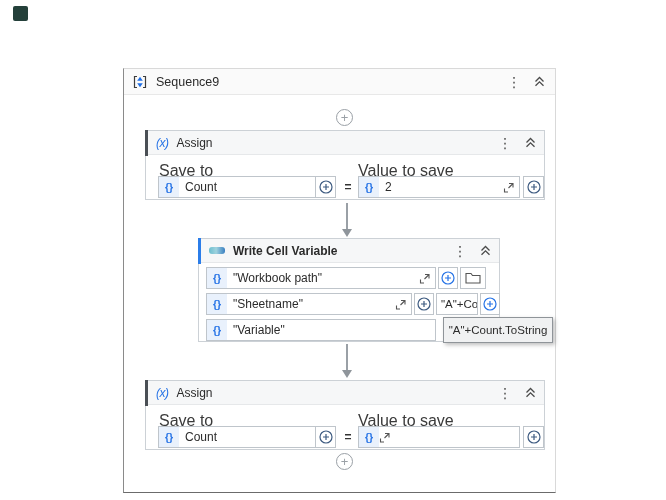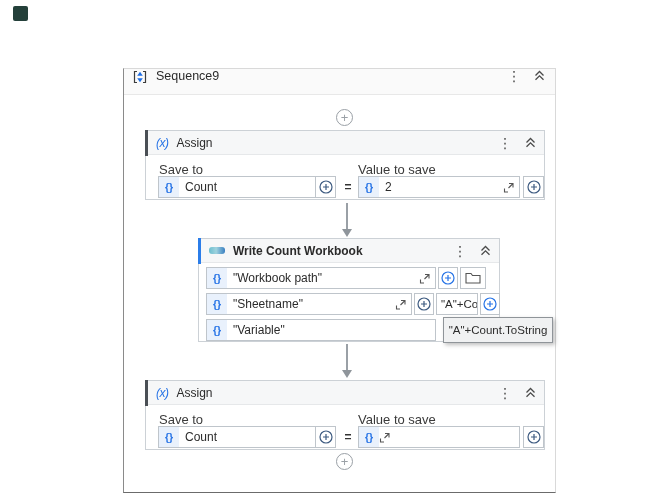--- a/index.html
+++ b/index.html
@@ -14,42 +14,42 @@
   .corner-artifact { left:13px; top:6px; width:15px; height:15px; background:#24403a; border-radius:2px; }
 
   
   .seq-container {
     left:123px; top:68px; width:433px; height:425px; background:#fff;
     border-top:1px solid #d9d9d9; border-right:1px solid #d9d9d9;
     border-left:1px solid #8a8a8a; border-bottom:1px solid #6b6b6b;
   }
   .seq-header {
     height:26px; background:#fafafa; border-bottom:1px solid #e8e8e8;
-    display:flex; align-items:flex-start; padding:0 10px 0 8px;
+    display:flex; align-items:center; padding:0 10px 0 8px;
   }
   .seq-title { margin-left:8px; font-size:12.5px; color:#2b2b2b; }
   .hdr-right { margin-left:auto; display:flex; align-items:center; gap:13px; }
   .dots { font-size:14px; color:#4a4a4a; line-height:1; cursor:pointer; }
 
   
   .card { position:absolute; background:#fff; border:1px solid #ccd1d6; }
   .card-header {
     position:relative; height:24px; background:#f6f7f8; border-bottom:1px solid #e6e8ea;
     display:flex; align-items:center; padding:0 8px 0 10px;
   }
   .accent { position:absolute; left:-1px; top:-1px; width:3px; height:26px; }
   .accent-dark { background:#4a4f55; }
   .accent-blue { background:#2b7de9; }
   .card-title { margin-left:8px; font-size:12px; color:#2b2b2b; }
   .bold { font-weight:600; }
   .fx-icon { font-size:12px; color:#2673e6; font-style:italic; letter-spacing:-0.5px; }
   .pill-icon { width:16px; height:7px; border-radius:3px; background:linear-gradient(90deg,#6cbecf 0%,#9fd3de 45%,#3a7fc1 100%); }
 
   
-  .fld-label { position:absolute; font-size:13px; color:#3a3a3a; }
+  .fld-label { position:absolute; font-size:16px; color:#3a3a3a; }
 
   
   .field {
     position:absolute; height:22px; border:1px solid #bfc5cb; background:#fff;
     display:flex; align-items:center; overflow:hidden;
   }
   .badge {
     width:20px; align-self:stretch; flex:0 0 20px; background:#e9f1fc; color:#2673e6;
     display:flex; align-items:center; justify-content:center;
     font-size:10.5px; font-weight:600;
@@ -182,21 +182,21 @@
     </div>
 </div>
 
 <div class="arrow-line" style="left:346px; top:203px; height:27px;"></div>
 <div class="arrow-head" style="left:342px; top:229px;"></div>
 
 <div class="card" style="left:198px; top:238px; width:302px; height:104px;">
   <div class="card-header">
     <div class="accent accent-blue"></div>
     <span class="pill-icon"></span>
-    <span class="card-title bold">Write Count Workbook</span>
+    <span class="card-title bold">Write Cell Variable</span>
     <span class="hdr-right">
       <span class="dots">⋮</span>
       <span>
           <svg width="11" height="12">
             <use href="#ic-chev2up"></use>
           </svg>
         </span>
     </span>
   </div>
 

